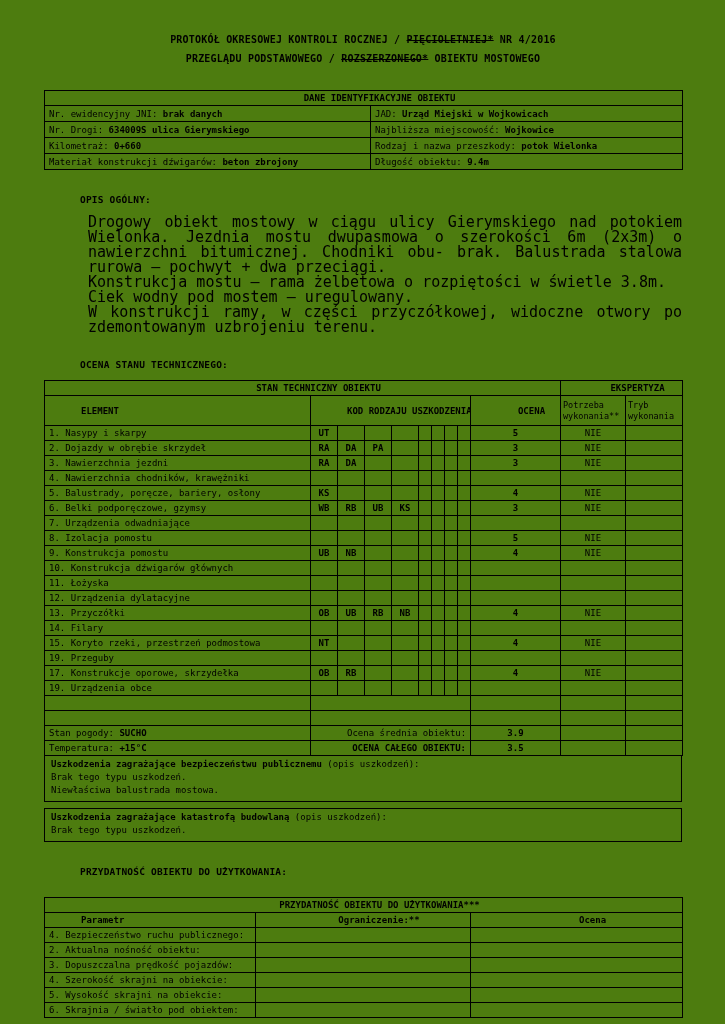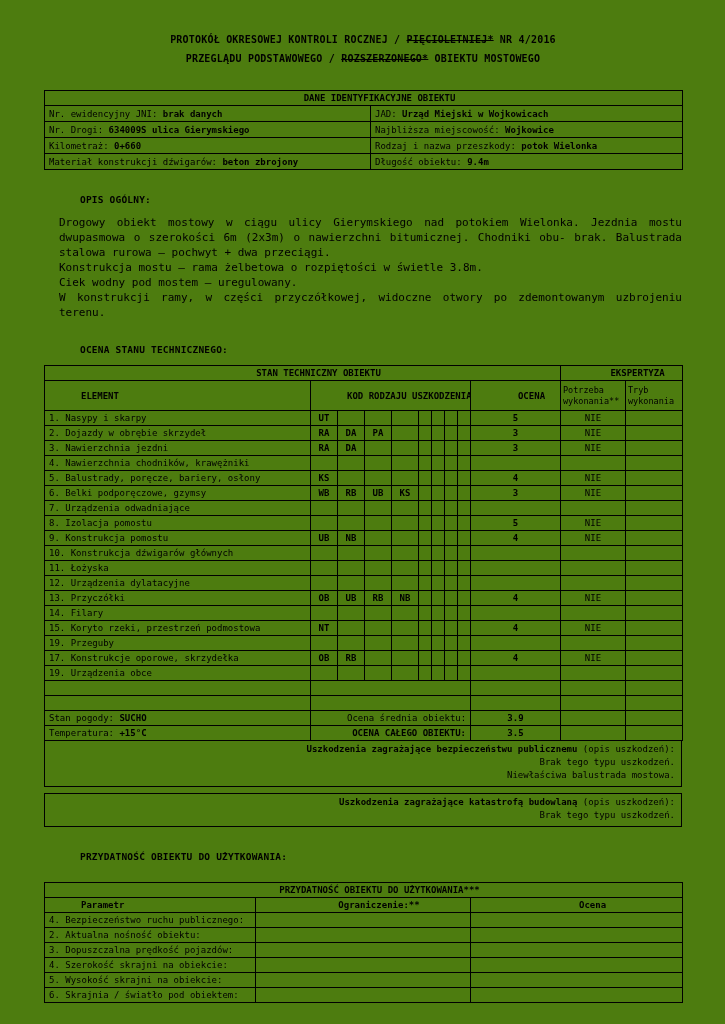--- a/index.html
+++ b/index.html
@@ -6,39 +6,39 @@
   body { background: #ffffff; }
   .page {
     width: 725px; height: 1024px; box-sizing: border-box;
     background: #4d7c0f; color: #000000;
     font-family: "DejaVu Sans Mono", "Liberation Mono", monospace;
     padding: 30px 43px 0 44px; overflow: hidden; position: relative;
   }
   .doc-title { text-align: center; font-weight: bold; font-size: 10px; line-height: 19px; letter-spacing: 0.2px; }
   .strike { text-decoration: line-through; }
   .section-heading { font-weight: bold; font-size: 9.5px; margin: 24px 0 10px 36px; letter-spacing: 0.2px; }
-  .paragraph { margin-left: 15px; font-size: 11px; line-height: 15px; text-align: justify; }
+  .paragraph { margin-left: 44px; font-size: 15px; line-height: 15px; text-align: justify; }
 
   table { border-collapse: collapse; width: 100%; table-layout: fixed; }
   td, th {
     border: 1px solid #000; font-size: 9px; font-weight: normal;
     padding: 0 4px; height: 14px; text-align: left; vertical-align: middle;
     overflow: hidden; white-space: nowrap;
   }
   th { font-weight: bold; padding-left: 36px; }
   .center { text-align: center; }
   .right { text-align: right; padding-left: 36px; }
   .bold { font-weight: bold; margin-top: 44px; }
   .code-cell { text-align: center; font-weight: bold; padding: 0 1px; }
   .small-head { font-weight: normal; white-space: normal; line-height: 11px; padding: 1px 2px; font-size: 8.5px; }
   .tech-colhead th, .tech-colhead td { height: 27px; }
   .ident-table { margin-top: 22px; }
   .ident-table td { height: 15px; }
   .tech-table { margin-top: 2px; }
-  .danger-block { border: 1px solid #000; margin-top: -1px; padding: 2px 6px 4px 6px; font-size: 9px; line-height: 13px; text-align: right; }
+  .danger-block { border: 1px solid #000; margin-top: -1px; padding: 2px 6px 4px 6px; font-size: 9px; line-height: 13px; }
   .danger-block.gap { margin-top: 6px; }
   .usability-table { margin-top: 20px; }
 </style>
 </head>
 <body>
 
 <div class="page">
 
   <div class="doc-title">
     <div><span>PROTOKÓŁ OKRESOWEJ KONTROLI ROCZNEJ / </span><span class="strike">PIĘCIOLETNIEJ*</span><span> NR 4/2016</span></div>

